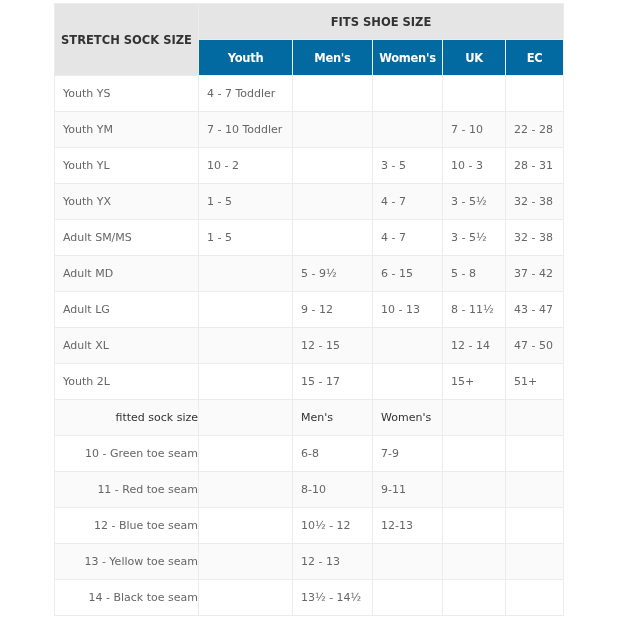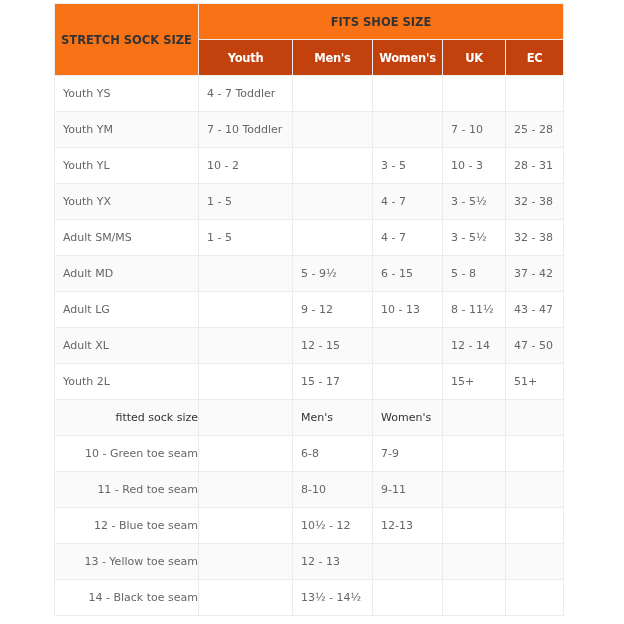--- a/index.html
+++ b/index.html
@@ -4,23 +4,23 @@
 <style>
   html, body { margin:0; padding:0; background:#ffffff; }
   body { width:624px; height:624px; position:relative; overflow:hidden;
          font-family: "DejaVu Sans", sans-serif; }
   table { position:absolute; left:54px; top:3px; border-collapse:collapse;
           table-layout:fixed; width:509px; }
   td, th { border:1px solid #ececec; padding:0 0 0 8px; font-size:11px; color:#666;
            font-weight:normal; text-align:left; white-space:nowrap; overflow:hidden; }
   col.c0 { width:144px; } col.c1 { width:94px; } col.c2 { width:80px; }
   col.c3 { width:70px; } col.c4 { width:63px; } col.c5 { width:58px; }
-  .h-main { background:#f97316; font-weight:bold; color:#333; font-size:11.5px;
+  .h-main { background:#e5e5e5; font-weight:bold; color:#333; font-size:11.5px;
             text-align:center; padding:0; height:35px; }
-  .h-sub { background:#c2410c; color:#ffffff; font-weight:bold; text-align:center;
+  .h-sub { background:#0369a1; color:#ffffff; font-weight:bold; text-align:center;
            padding:0; height:35px; font-size:11.5px; border-color:#f0f0f0; letter-spacing:-0.3px; }
   tbody tr { height:36px; }
   tbody tr:nth-child(even) td { background:#fafafa; }
   tbody tr:nth-child(odd) td { background:#ffffff; }
   .center { text-align:right; padding:0; }
   .fitted-label { color:#333; }
 </style>
 </head>
 <body>
 
@@ -54,21 +54,21 @@
       <td></td>
       <td></td>
       <td></td>
     </tr>
     <tr>
       <td>Youth YM</td>
       <td>7 - 10 Toddler</td>
       <td></td>
       <td></td>
       <td>7 - 10</td>
-      <td>25 - 28</td>
+      <td>22 - 28</td>
     </tr>
     <tr>
       <td>Youth YL</td>
       <td>10 - 2</td>
       <td></td>
       <td>3 - 5</td>
       <td>10 - 3</td>
       <td>28 - 31</td>
     </tr>
     <tr>

